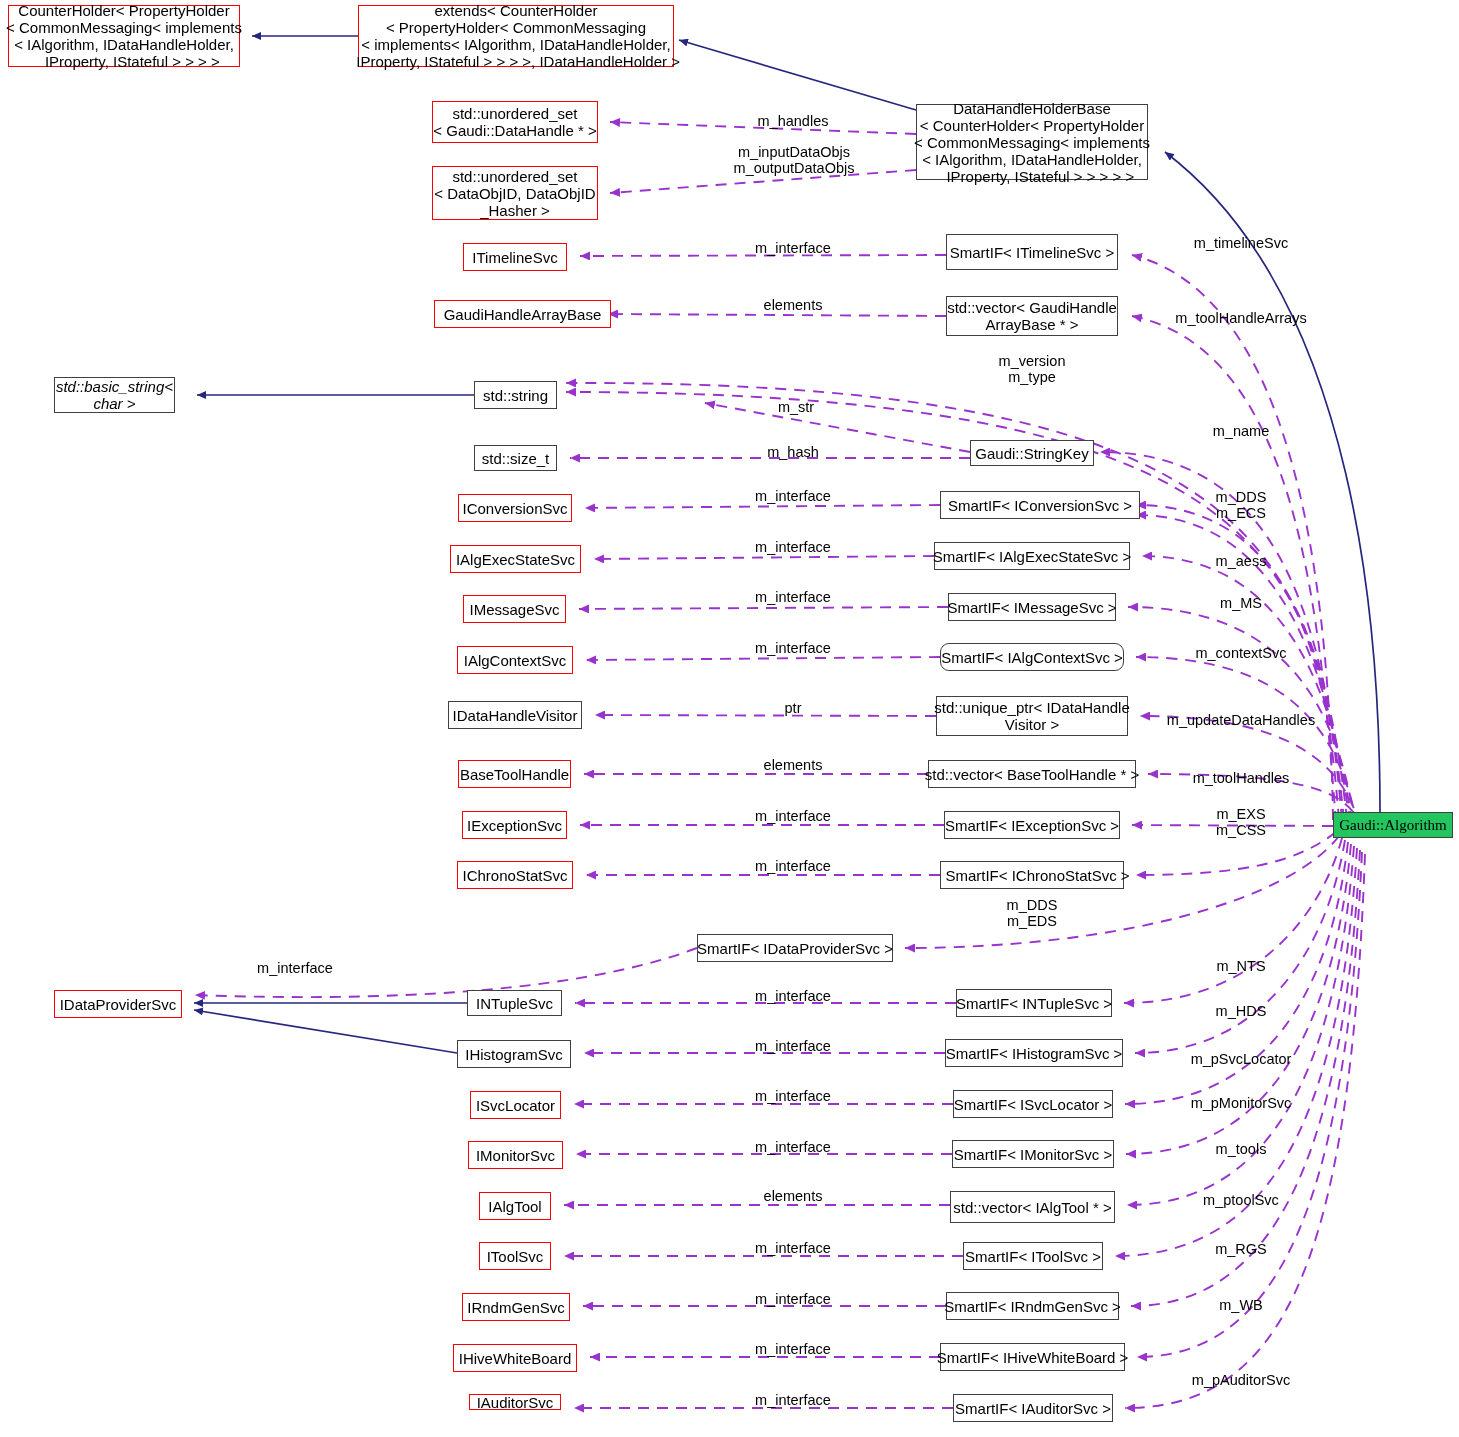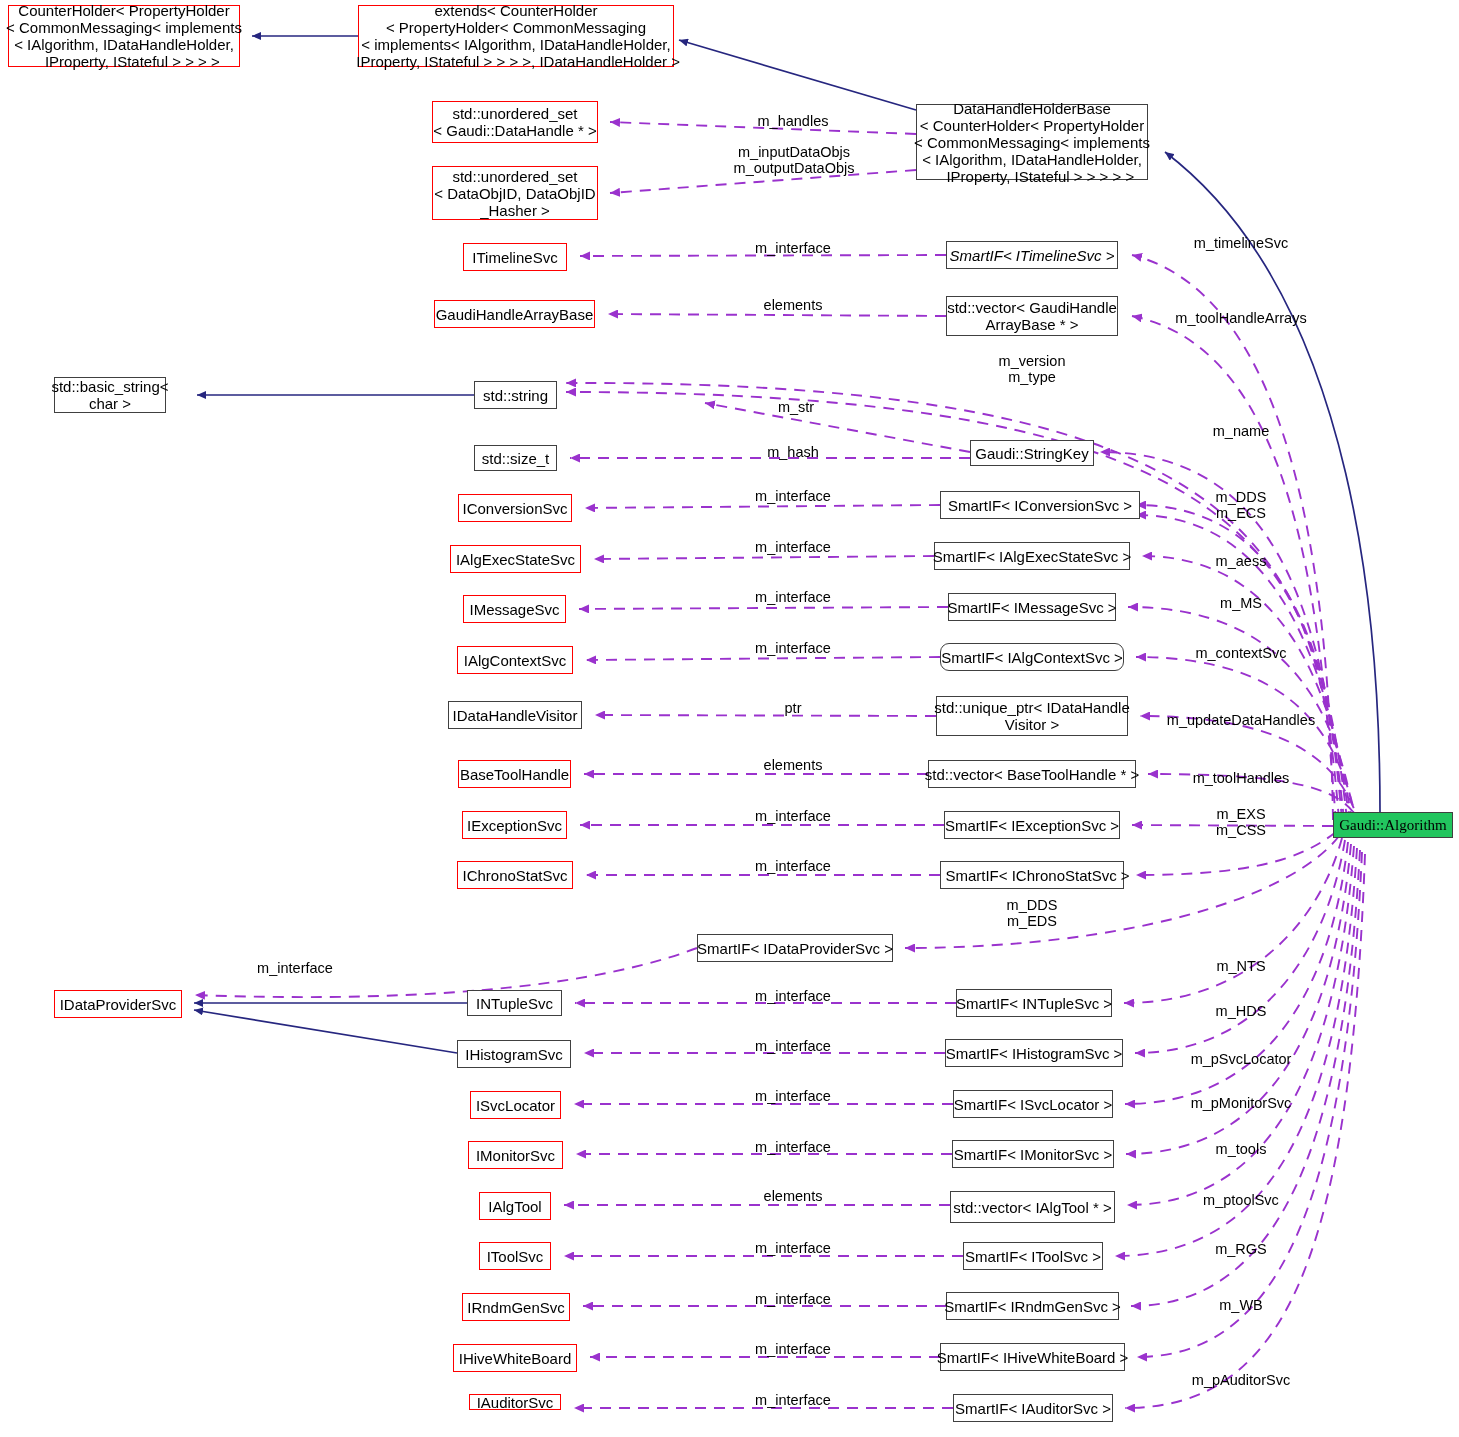--- a/index.html
+++ b/index.html
@@ -141,22 +141,22 @@
 &lt; CounterHolder&lt; PropertyHolder
 &lt; CommonMessaging&lt; implements
 &lt; IAlgorithm, IDataHandleHolder,
     IProperty, IStateful &gt; &gt; &gt; &gt; &gt;</div>
       <div class="node red" style="left: 432px; top: 101px; width: 166px; height: 42px;">std::unordered_set
 &lt; Gaudi::DataHandle * &gt;</div>
       <div class="node red" style="left: 432px; top: 166px; width: 166px; height: 54px;">std::unordered_set
 &lt; DataObjID, DataObjID
 _Hasher &gt;</div>
       <div class="node red" style="left: 463px; top: 243px; width: 104px; height: 28px;">ITimelineSvc</div>
-      <div class="node red" style="left: 434px; top: 300px; width: 161px; height: 28px;">GaudiHandleArrayBase</div>
-      <div class="node grey" style="left: 54px; top: 377px; width: 112px; height: 36px;">std::basic_string&lt;
+      <div class="node red" style="left: 434px; top: 300px; width: 177px; height: 28px;">GaudiHandleArrayBase</div>
+      <div class="node grey" style="left: 54px; top: 377px; width: 121px; height: 36px; font-style: italic;">std::basic_string&lt;
 char &gt;</div>
       <div class="node grey" style="left: 474px; top: 381px; width: 83px; height: 28px;">std::string</div>
       <div class="node grey" style="left: 474px; top: 445px; width: 83px; height: 26px;">std::size_t</div>
       <div class="node red" style="left: 458px; top: 494px; width: 114px; height: 28px;">IConversionSvc</div>
       <div class="node red" style="left: 450px; top: 545px; width: 131px; height: 28px;">IAlgExecStateSvc</div>
       <div class="node red" style="left: 463px; top: 595px; width: 103px; height: 28px;">IMessageSvc</div>
       <div class="node red" style="left: 457px; top: 646px; width: 116px; height: 28px;">IAlgContextSvc</div>
       <div class="node grey" style="left: 448px; top: 701px; width: 134px; height: 28px;">IDataHandleVisitor</div>
       <div class="node red" style="left: 458px; top: 760px; width: 113px; height: 28px;">BaseToolHandle</div>
       <div class="node red" style="left: 462px; top: 811px; width: 105px; height: 28px;">IExceptionSvc</div>
@@ -164,21 +164,21 @@
       <div class="node red" style="left: 54px; top: 990px; width: 128px; height: 28px;">IDataProviderSvc</div>
       <div class="node grey" style="left: 467px; top: 990px; width: 95px; height: 26px;">INTupleSvc</div>
       <div class="node grey" style="left: 457px; top: 1040px; width: 114px; height: 28px;">IHistogramSvc</div>
       <div class="node red" style="left: 470px; top: 1091px; width: 91px; height: 28px;">ISvcLocator</div>
       <div class="node red" style="left: 468px; top: 1141px; width: 95px; height: 28px;">IMonitorSvc</div>
       <div class="node red" style="left: 479px; top: 1192px; width: 72px; height: 28px;">IAlgTool</div>
       <div class="node red" style="left: 479px; top: 1242px; width: 72px; height: 28px;">IToolSvc</div>
       <div class="node red" style="left: 462px; top: 1293px; width: 108px; height: 28px;">IRndmGenSvc</div>
       <div class="node red" style="left: 453px; top: 1344px; width: 124px; height: 28px;">IHiveWhiteBoard</div>
       <div class="node red" style="left: 469px; top: 1394px; width: 92px; height: 16px;">IAuditorSvc</div>
-      <div class="node grey" style="left: 946px; top: 241px; width: 172px; height: 28px; font-style: italic;">SmartIF&lt; ITimelineSvc &gt;</div>
+      <div class="node grey" style="left: 946px; top: 234px; width: 172px; height: 36px;">SmartIF&lt; ITimelineSvc &gt;</div>
       <div class="node grey" style="left: 946px; top: 296px; width: 172px; height: 40px;">std::vector&lt; GaudiHandle
 ArrayBase * &gt;</div>
       <div class="node grey" style="left: 970px; top: 440px; width: 124px; height: 26px;">Gaudi::StringKey</div>
       <div class="node grey" style="left: 940px; top: 491px; width: 200px; height: 28px;">SmartIF&lt; IConversionSvc &gt;</div>
       <div class="node grey" style="left: 934px; top: 542px; width: 196px; height: 28px;">SmartIF&lt; IAlgExecStateSvc &gt;</div>
       <div class="node grey" style="left: 948px; top: 593px; width: 168px; height: 28px;">SmartIF&lt; IMessageSvc &gt;</div>
       <div class="node grey" style="left: 940px; top: 643px; width: 184px; height: 28px; border-radius: 9px;">SmartIF&lt; IAlgContextSvc &gt;</div>
       <div class="node grey" style="left: 936px; top: 696px; width: 192px; height: 40px;">std::unique_ptr&lt; IDataHandle
 Visitor &gt;</div>
       <div class="node grey" style="left: 928px; top: 760px; width: 208px; height: 28px;">std::vector&lt; BaseToolHandle * &gt;</div>

